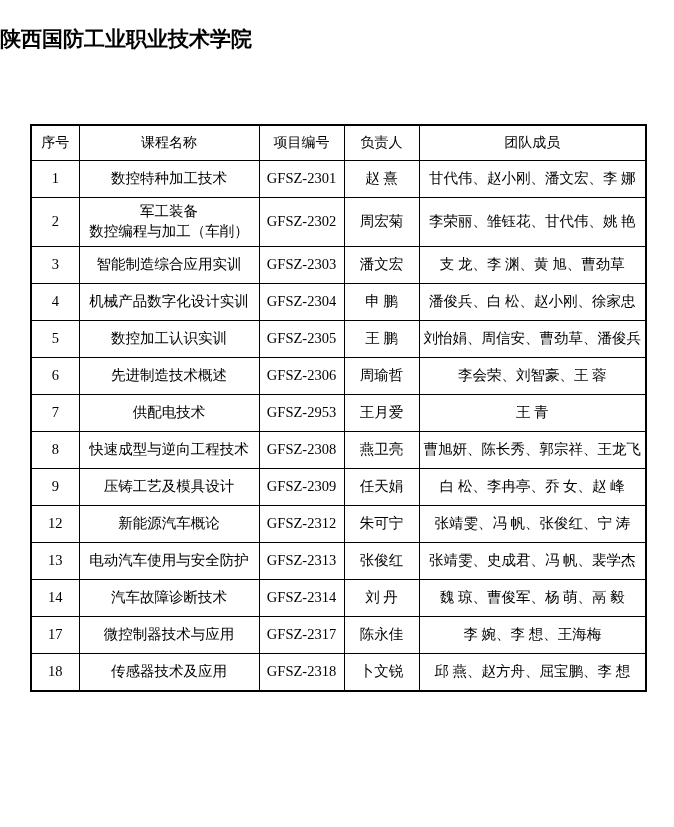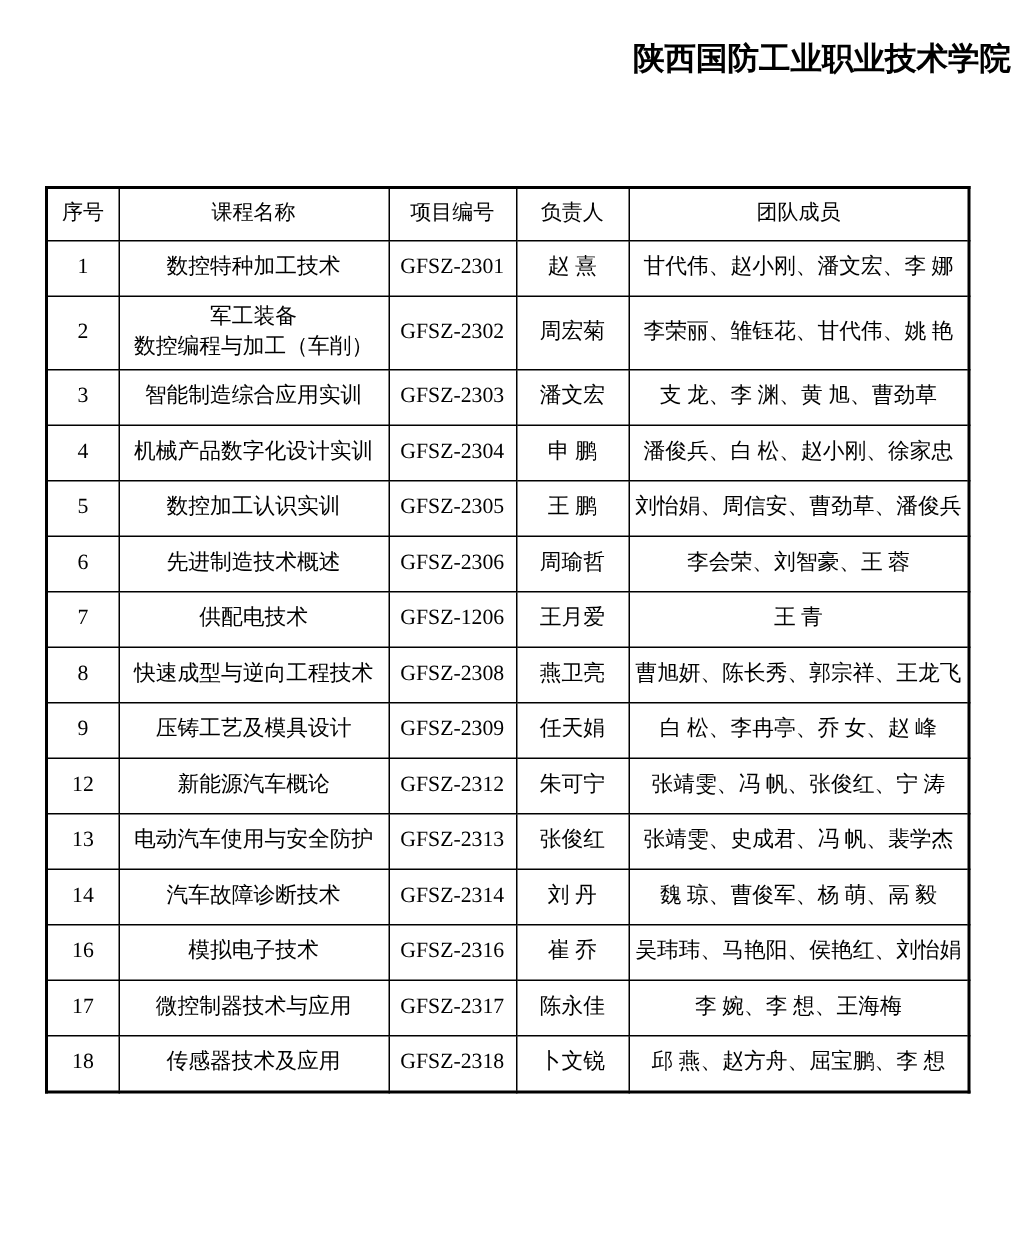--- a/index.html
+++ b/index.html
@@ -11,21 +11,21 @@
     position: relative;
     width: 674px;
     height: 827px;
     background: #ffffff;
     color: #000000;
     font-family: "Liberation Serif", "DejaVu Serif", serif;
     overflow: hidden;
   }
   .title-block {
     padding-top: 20px;
-    text-align: right;
+    text-align: left;
     font-weight: bold;
     font-size: 21px;
     line-height: 38px;
     color: #000000;
   }
   table.doc-table {
     position: absolute;
     left: 30px;
     top: 124px;
     width: 615px;
@@ -123,21 +123,21 @@
         <tr class="row-single">
           <td class="cell-no">6</td>
           <td class="cell-course">先进制造技术概述</td>
           <td class="cell-code">GFSZ-2306</td>
           <td class="cell-leader">周瑜哲</td>
           <td class="cell-team">李会荣、刘智豪、王 蓉</td>
         </tr>
         <tr class="row-single">
           <td class="cell-no">7</td>
           <td class="cell-course">供配电技术</td>
-          <td class="cell-code">GFSZ-1206</td>
+          <td class="cell-code">GFSZ-2953</td>
           <td class="cell-leader">王月爱</td>
           <td class="cell-team">王 青</td>
         </tr>
         <tr class="row-single">
           <td class="cell-no">8</td>
           <td class="cell-course">快速成型与逆向工程技术</td>
           <td class="cell-code">GFSZ-2308</td>
           <td class="cell-leader">燕卫亮</td>
           <td class="cell-team">曹旭妍、陈长秀、郭宗祥、王龙飞</td>
         </tr>
@@ -163,27 +163,20 @@
           <td class="cell-team">张靖雯、史成君、冯 帆、裴学杰</td>
         </tr>
         <tr class="row-single">
           <td class="cell-no">14</td>
           <td class="cell-course">汽车故障诊断技术</td>
           <td class="cell-code">GFSZ-2314</td>
           <td class="cell-leader">刘 丹</td>
           <td class="cell-team">魏 琼、曹俊军、杨 萌、鬲 毅</td>
         </tr>
         <tr class="row-single">
-          <td class="cell-no">16</td>
-          <td class="cell-course">模拟电子技术</td>
-          <td class="cell-code">GFSZ-2316</td>
-          <td class="cell-leader">崔 乔</td>
-          <td class="cell-team">吴玮玮、马艳阳、侯艳红、刘怡娟</td>
-        </tr>
-        <tr class="row-single">
           <td class="cell-no">17</td>
           <td class="cell-course">微控制器技术与应用</td>
           <td class="cell-code">GFSZ-2317</td>
           <td class="cell-leader">陈永佳</td>
           <td class="cell-team">李 婉、李 想、王海梅</td>
         </tr>
         <tr class="row-single">
           <td class="cell-no">18</td>
           <td class="cell-course">传感器技术及应用</td>
           <td class="cell-code">GFSZ-2318</td>

